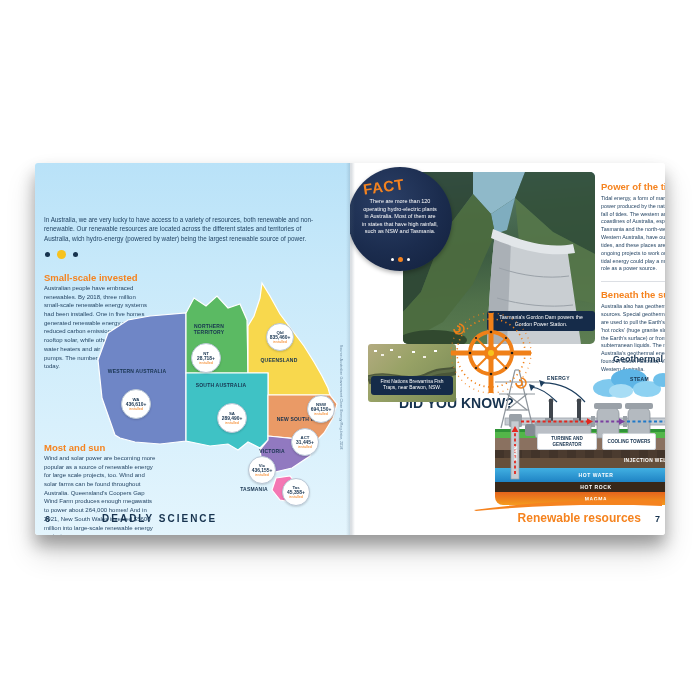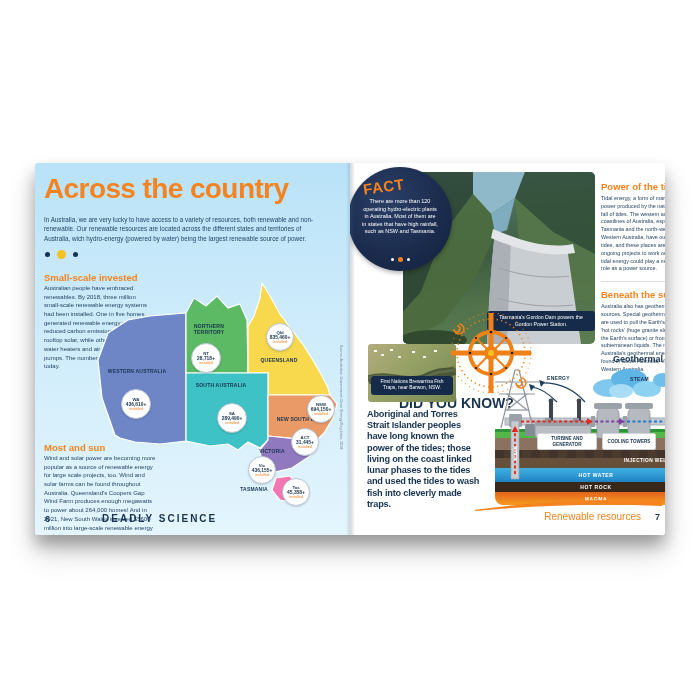--- a/index.html
+++ b/index.html
@@ -106,31 +106,30 @@
             transform:rotate(-90deg); }
   .vl-steam  { left:152px; top:288px; width:26px; font-size:4.3px; }
   .energy-label { position:absolute; left:197px; top:212px; font-size:5px; font-weight:700;
                   color:#17334f; z-index:3; letter-spacing:.3px; }
   .steamcloud-label { position:absolute; left:280px; top:213px; font-size:5px; font-weight:700;
                       color:#17334f; z-index:3; letter-spacing:.3px; }
 
   .swoosh-svg { position:absolute; left:122px; top:334px; z-index:2; }
   .r-footer { position:absolute; left:150px; top:348px; width:160px; display:flex; justify-content:flex-end;
               align-items:baseline; gap:14px; }
-  .r-flabel { font-size:10px; font-weight:400; color:#f5831f; }
+  .r-flabel { font-size:12px; font-weight:700; color:#f5831f; }
   .r-pagenum { font-size:9px; font-weight:800; color:#17334f; }
 </style>
 </head>
 <body>
 
 <div id="canvas">
   <div class="spread">
 
     <div class="page-left">
-      <div class="l-title">Across the country</div>
       <div class="l-intro">In Australia, we are very lucky to have access to a variety of resources, both renewable and non-renewable. Our renewable resources are located across the different states and territories of Australia, wich hydro-energy (powered by water) being the largest renewable source of power.</div>
       <div class="l-dots">
         <span class="d1"></span>
         <span class="d2"></span>
         <span class="d3"></span>
       </div>
 
       <div class="sec-h" style="left:9px; top:109px;">Small-scale invested</div>
       <div class="sec-b" style="left:9px; top:121px; width:104px;">Australian people have embraced renewables. By 2018, three million small-scale renewable energy systems had been installed. One in five homes generated renewable energy and reduced carbon emissions through rooftop solar, while others had solar water heaters and air source heat pumps. The number is even higher today.</div>
 
@@ -279,21 +278,20 @@
 
       <div class="r-col">
         <div class="h">Power of the tides</div>
         <div class="b">Tidal energy, a form of marine energy, is power produced by the natural rise and fall of tides. The western and southern coastlines of Australia, especially Tasmania and the north-west coast of Western Australia, have our strongest tides, and these places are part of many ongoing projects to work out whether tidal energy could play a more important role as a power source.</div>
         <hr class="r-divider">
         <div class="h">Beneath the surface</div>
         <div class="b">Australia also has geothermal energy sources. Special geothermal systems are used to pull the Earth's heat out of 'hot rocks' (huge granite slabs beneath the Earth's surface) or from within subterranean liquids. The majority of Australia's geothermal energy can be found in South Australia, Victoria and Western Australia.</div>
       </div>
 
       <div class="dyk-h">DID YOU KNOW?</div>
-      <div class="dyk-b">Aboriginal and Torres Strait Islander peoples have long known the power of the tides; those living on the coast linked lunar phases to the tides and used the tides to wash fish into cleverly made traps.</div>
 
       <div class="diag-title">Geothermal energy</div>
 
       <svg class="machine-svg" width="206" height="132" viewBox="0 0 206 132">
 
         <rect x="12" y="60" width="182" height="7" fill="#c6ccd2" stroke="#9aa1a8" stroke-width=".8"></rect>
         <rect x="16" y="56" width="13" height="13" rx="1.5" fill="#9aa1a8"></rect>
         <rect x="174" y="56" width="13" height="13" rx="1.5" fill="#9aa1a8"></rect>
         <rect x="98" y="58" width="4" height="11" fill="#9aa1a8"></rect>
         <rect x="130" y="58" width="4" height="11" fill="#9aa1a8"></rect>

